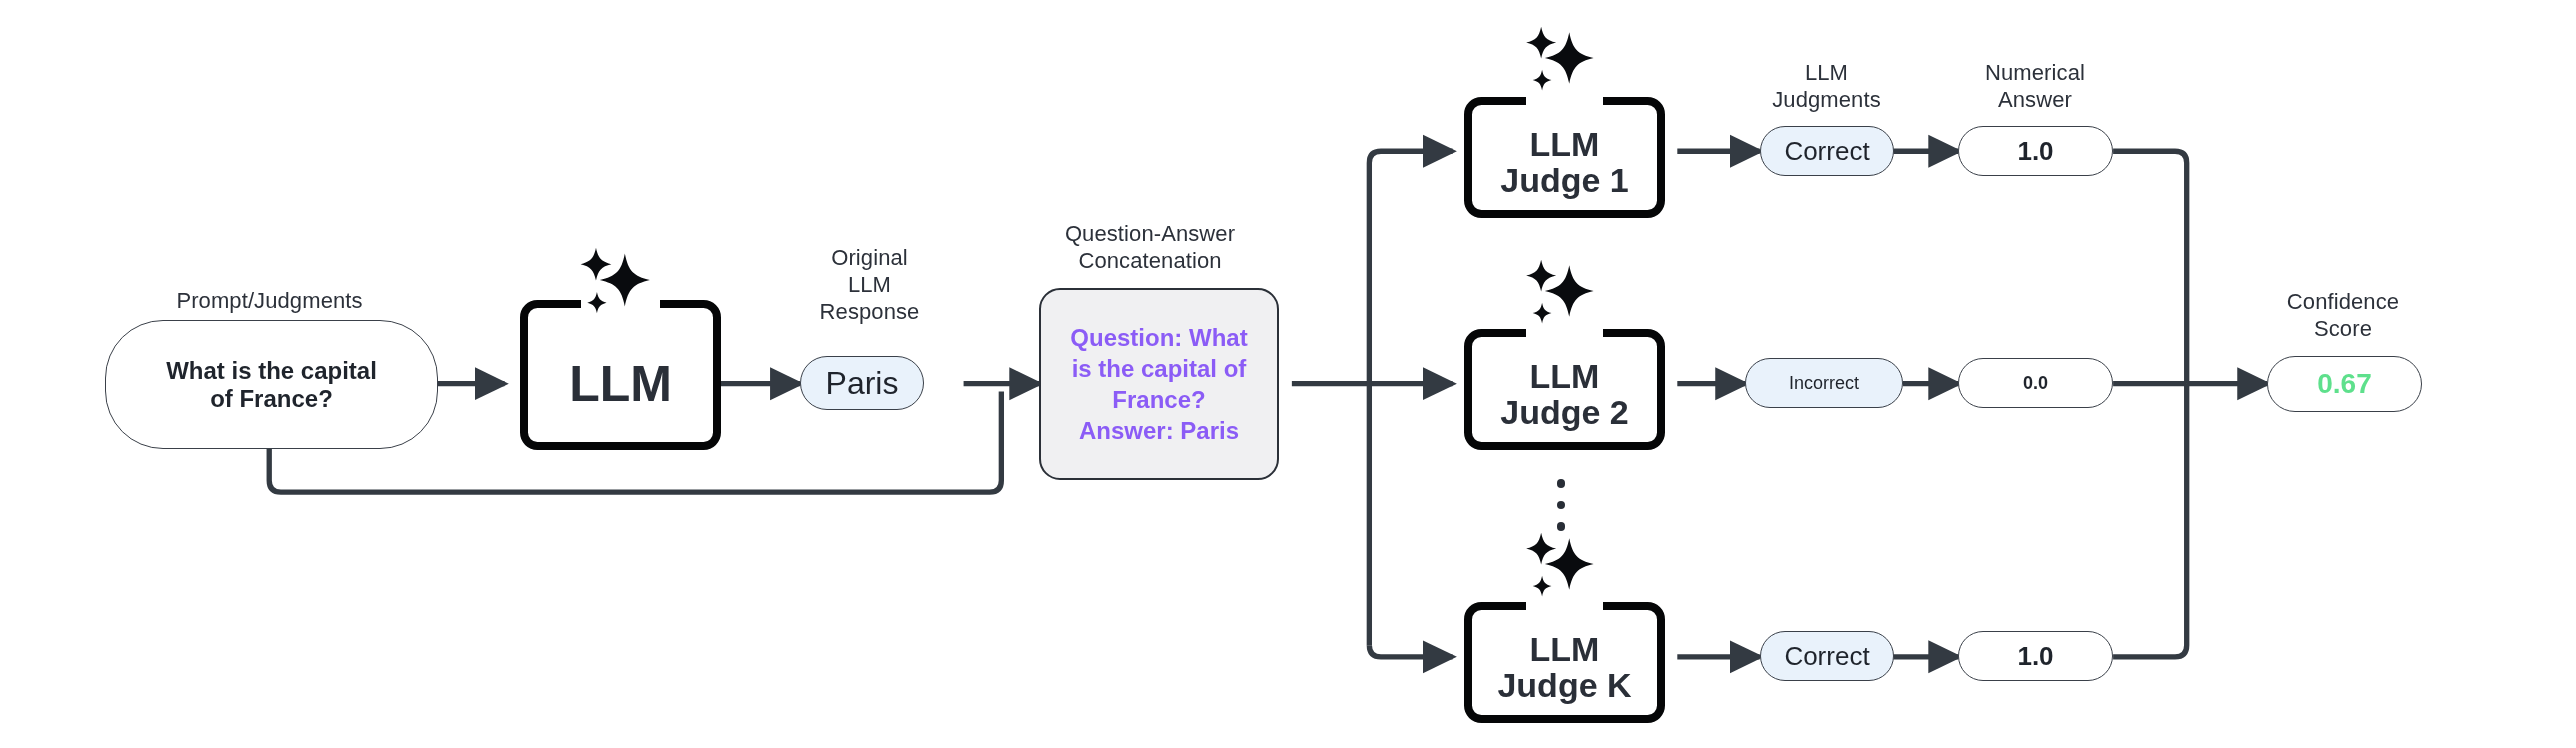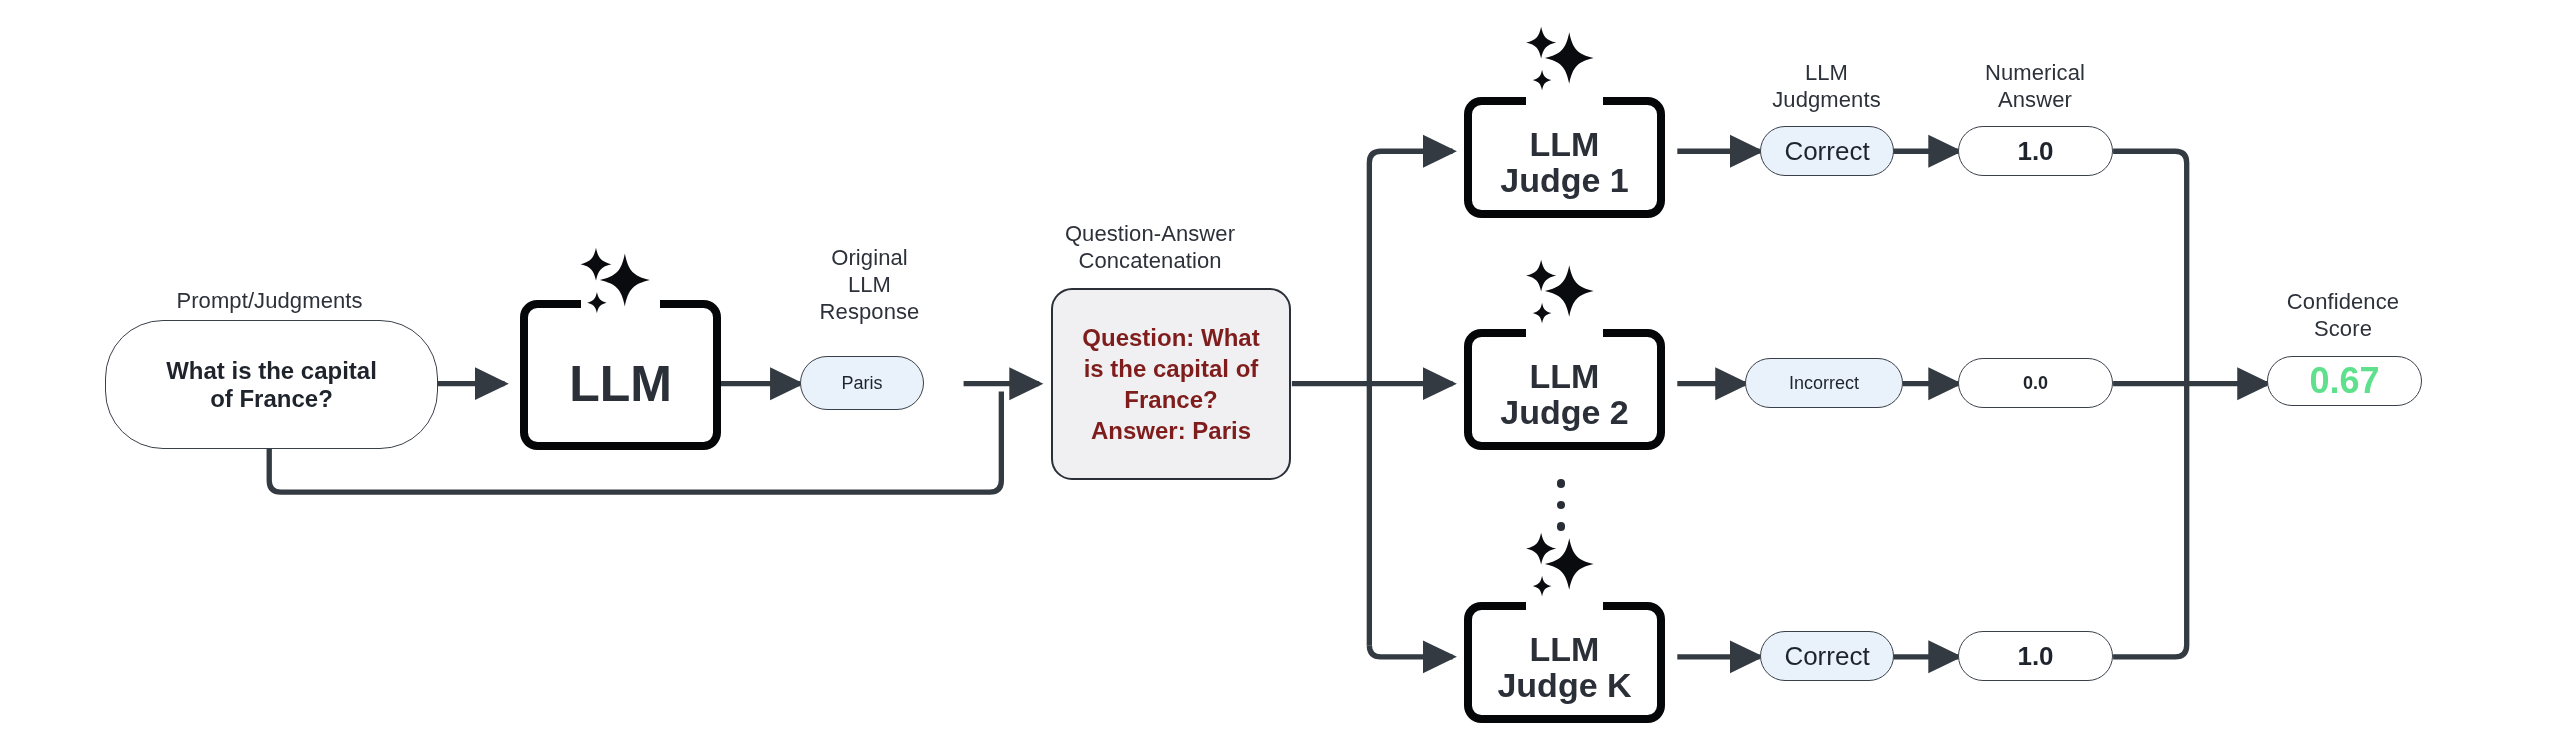--- a/index.html
+++ b/index.html
@@ -73,25 +73,24 @@
     font-weight: bold;
     color: #1f242c;
   }
 
   
   .card-gray {
     background: #f0f0f2;
     border: 2.4px solid #2b3038;
     border-radius: 21px;
     font-weight: bold;
-    color: #7f1d1d;
+    color: #8b5cf6;
     line-height: 1.3;
     padding: 5.8px 9.7px;
     white-space: pre-line;
-    margin-left: 12px;
   }
 
   
   .llm-box {
     background: #ffffff;
     border: 8.7px solid #050607;
     border-radius: 17.4px;
     color: #2a2f38;
     font-weight: bold;
     line-height: 1.08;
@@ -189,21 +188,21 @@
         <path d="M60 12 C63.5 30 69 35.5 86 39.5 C69 43.5 63.5 49 60 67 C56.5 49 51 43.5 34 39.5 C51 35.5 56.5 30 60 12 Z"></path>
         <path d="M30 6 C32.3 17 35.6 20.4 46 23 C35.6 25.6 32.3 29 30 40 C27.7 29 24.4 25.6 14 23 C24.4 20.4 27.7 17 30 6 Z"></path>
         <path d="M31 52 C32.4 59 34.4 61.2 41 63 C34.4 64.8 32.4 67 31 74 C29.6 67 27.6 64.8 21 63 C27.6 61.2 29.6 59 31 52 Z"></path>
       </g>
     </svg>
   </div>
 
   <div class="caption" style="left:787px; top:245px; width:165px;">Original
 LLM
 Response</div>
-  <div class="node pill-blue" style="left:800px; top:356px; width:124px; height:54px; font-size:18px;">
+  <div class="node pill-blue" style="left:800px; top:356px; width:124px; height:54px; font-size:32px;">
     <span>Paris</span>
   </div>
 
   <div class="caption" style="left:1029px; top:221px; width:242px;">Question-Answer
 Concatenation</div>
   <div class="node card-gray" style="left:1039px; top:288px; width:240px; height:192px; font-size:24px;">
     <span style="white-space:pre-line;">Question: What
 is the capital of
 France?
 Answer: Paris</span>
@@ -281,18 +280,18 @@
 
   <div class="node pill-blue" style="left:1760px; top:631px; width:134px; height:50px; font-size:26px;">
     <span>Correct</span>
   </div>
   <div class="node pill-white" style="left:1958px; top:631px; width:155px; height:50px; font-size:26px;">
     <span>1.0</span>
   </div>
 
   <div class="caption" style="left:2256px; top:289px; width:174px;">Confidence
 Score</div>
-  <div class="node pill-white" style="left:2267px; top:356px; width:155px; height:50px; font-size:36px;">
+  <div class="node pill-white" style="left:2267px; top:356px; width:155px; height:56px; font-size:28px;">
     <span class="score-green">0.67</span>
   </div>
 
 </div>
 
 
 </body></html>

